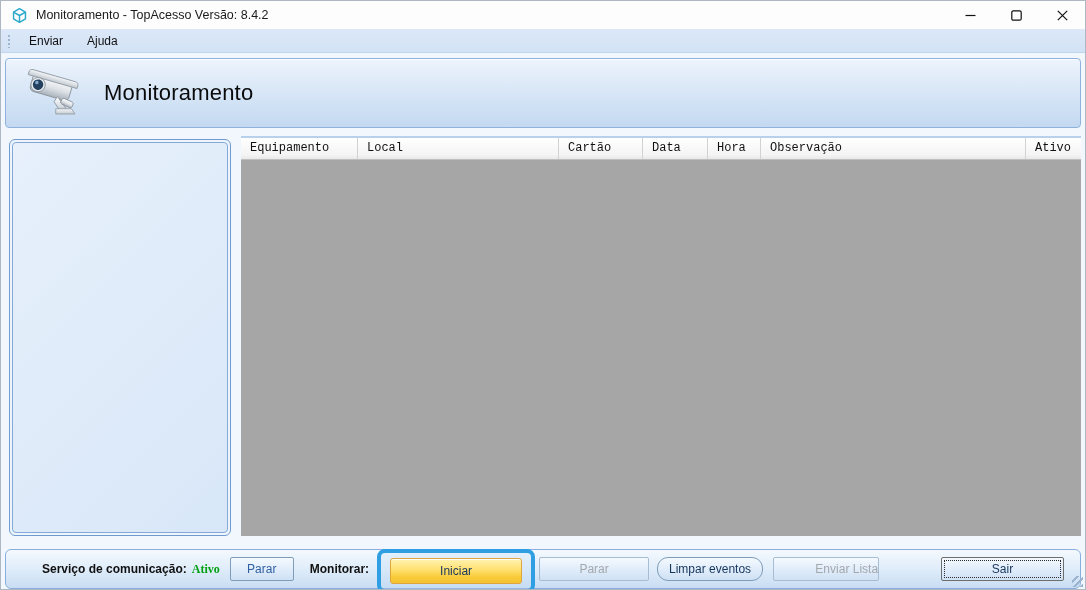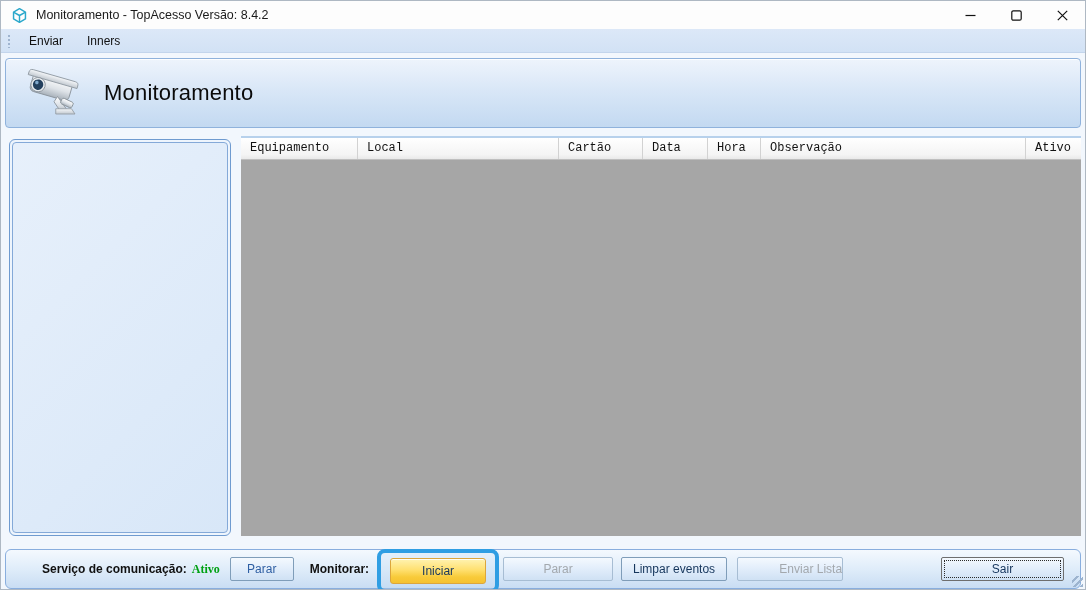--- a/index.html
+++ b/index.html
@@ -92,27 +92,27 @@
   }
   .btn:disabled { color:#a3a8ad; border-color:#a7bdd3; }
   .btn-parar-service { width:64px; margin-left:10px; }
   .monitor-label { margin-left:16px; font-size:12px; font-weight:bold; color:#111; }
   .highlight-box {
     margin-left:8px; margin-right:-4px; border:4px solid #2f9ee3; border-radius:8px;
     padding:5px 9px; margin-top:-3px; margin-bottom:-7px; z-index:3;
     background:rgba(190,220,245,.25);
   }
   .btn-iniciar {
-    width:96px; height:26px; font-size:12px; color:#17365d;
+    width:132px; height:26px; font-size:12px; color:#17365d;
     border:1px solid #dca63c; border-radius:3px;
     background:linear-gradient(180deg,#fff3b2 0%,#ffe070 45%,#f8cb3a 75%,#f5c231 100%);
     box-shadow:inset 0 1px 0 rgba(255,255,255,.8);
   }
   .btn-parar-monitor { width:110px; margin-left:8px; }
-  .btn-limpar { width:106px; margin-left:8px; color:#16365c; }
+  .btn-limpar { width:106px; margin-left:8px; color:#16365c;border-radius:11px; }
   .btn-enviar { width:106px; margin-left:10px;text-align:right; }
   .btn-sair {
     width:123px; margin-left:auto; margin-right:16px; color:#17365d;
     border:1px solid #6e6e6e; outline:1px dotted #2b2b2b; outline-offset:-4px;
   }
   .resize-grip {
     position:absolute; right:2px; bottom:2px; width:11px; height:11px;
     background:repeating-linear-gradient(135deg, rgba(0,0,0,0) 0 3px, #9db4cf 3px 5px);
   }
 </style>
@@ -142,21 +142,21 @@
         <svg width="11" height="11" viewBox="0 0 11 11">
             <path d="M0.8 0.8 L10.2 10.2 M10.2 0.8 L0.8 10.2" stroke="#111" stroke-width="1.2"></path>
           </svg>
       </button>
     </div>
   </div>
 
   <div class="menubar">
     <div class="menu-grip"></div>
     <div class="menu-item">Enviar</div>
-    <div class="menu-item">Inners</div>
+    <div class="menu-item">Ajuda</div>
   </div>
 
   <div class="header-panel">
     <svg class="camera-icon" viewBox="0 0 64 64">
       <defs>
         <linearGradient id="camSilver" x1="0" y1="0" x2="0" y2="1">
           <stop offset="0" stop-color="#ffffff"></stop>
             <stop offset="0.55" stop-color="#dde2e7"></stop>
             <stop offset="1" stop-color="#a9b2bb"></stop>
         </linearGradient>

